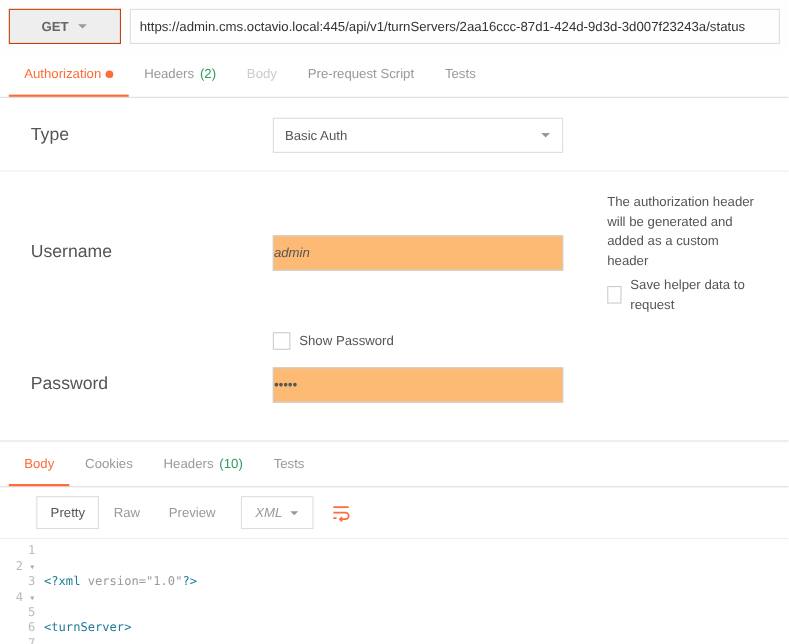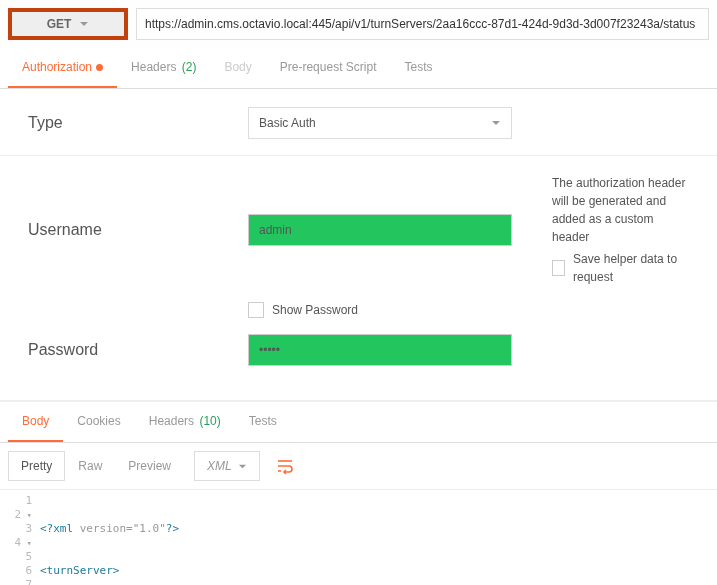--- a/index.html
+++ b/index.html
@@ -1,46 +1,46 @@
 <!DOCTYPE html>
 <html><head>
 <meta charset="utf-8">
 <style>
   * { box-sizing: border-box; margin: 0; padding: 0; }
   body { font-family: "Helvetica Neue", Arial, sans-serif; font-size: 12px; color: #555; background: #fff; width: 717px; }
   
   .req-bar { display: flex; padding: 8px; background: #fefefe; gap: 8px; }
-  .method-btn { width: 120px; height: 32px; background: #eee; border: 4px solid #c2410c; display: flex; align-items: center; justify-content: center; gap: 8px; cursor: pointer; color: #666; font-weight: 600; font-size: 12px; }
+  .method-btn { width: 102px; height: 32px; background: #eee; border: 1px solid #c2410c; display: flex; align-items: center; justify-content: center; gap: 8px; cursor: pointer; color: #666; font-weight: 600; font-size: 12px; }
   .method-btn svg { width: 10px; height: 10px; fill: #999; }
   .url-text-wrap { flex: 1; height: 32px; border: 1px solid #ddd; padding: 6px 8px; font-size: 12px; font-family: Arial, monospace; color: #333; display: flex; align-items: center; white-space: nowrap; overflow: hidden; }
   
   .tabs { display: flex; border-bottom: 1px solid #ddd; padding: 0 8px; }
   .tab { padding: 12px 14px; color: #999; cursor: pointer; font-size: 12px; border-bottom: 2px solid transparent; position: relative; }
   .tab.active { color: #ff6c37; border-bottom-color: #ff6c37; }
   .tab .dot { width: 7px; height: 7px; background: #ff6c37; border-radius: 50%; display: inline-block; vertical-align: middle; margin-left: 4px; }
   .tab .count { color: #2a9d5a; margin-left: 2px; }
   .tab.disabled { color: #ccc; }
   
   .auth-form { padding: 18px 8px; border-bottom: 1px solid #eee; }
   .auth-inner { padding: 0 20px; }
   .form-row { display: flex; align-items: center; margin-bottom: 16px; }
   .form-label { width: 220px; color: #555; font-size: 16px; }
   .form-field { width: 264px; }
   .form-note { flex: 1; padding-left: 40px; color: #555; font-size: 12px; line-height: 1.5; }
   .select-box { height: 32px; border: 1px solid #ddd; display: flex; align-items: center; justify-content: space-between; padding: 0 10px; color: #555; cursor: pointer; }
-  .input-box { height: 32px; width: 100%; border: 1px solid #ccc; padding: 0 10px; color: #555; font-size: 12px; background: #22c55e; }
+  .input-box { height: 32px; width: 100%; border: 1px solid #ccc; padding: 0 0; color: #555; font-size: 12px; background: #fdba74; font-style: italic; }
   .check-row { display: flex; align-items: center; gap: 8px; }
   .check { width: 16px; height: 16px; border: 1px solid #ccc; background: #fff; cursor: pointer; }
   .divider-row { border-top: 1px solid #eee; margin: 8px -28px 18px; }
   
   .response-toolbar { display: flex; align-items: center; padding: 8px; gap: 10px; border-bottom: 1px solid #eee; }
   .rt-btn { height: 30px; padding: 0 12px; display: flex; align-items: center; justify-content: center; border: 1px solid transparent; color: #999; cursor: pointer; font-size: 12px; }
   .rt-btn.boxed { border-color: #ddd; background: #fff; }
   .rt-btn.active { color: #555; }
-  .rt-group { display: flex; }
+  .rt-group { display: flex; margin-left: 25px; }
   .xml-btn { display: flex; gap: 6px; align-items: center; font-style: italic; }
   .wrap-icon { height: 30px; width: 30px; display: flex; align-items: center; justify-content: center; border: 1px solid transparent; cursor: pointer; }
   .wrap-icon svg { stroke: #ff6c37; fill: none; }
   
   .code-area { display: flex; font-family: Menlo, Consolas, monospace; font-size: 11px; line-height: 14px; padding: 4px 0 20px; }
   .gutter { width: 40px; text-align: right; color: #bbb; padding-right: 8px; user-select: none; }
   .gutter div { height: 14px; }
   .code { flex: 1; white-space: pre; color: #333; }
   .code .line { height: 14px; display: flex; align-items: center; }
   .fold { color: #aaa; display: inline-block; width: 8px; margin-left: 3px; font-size: 9px; }

